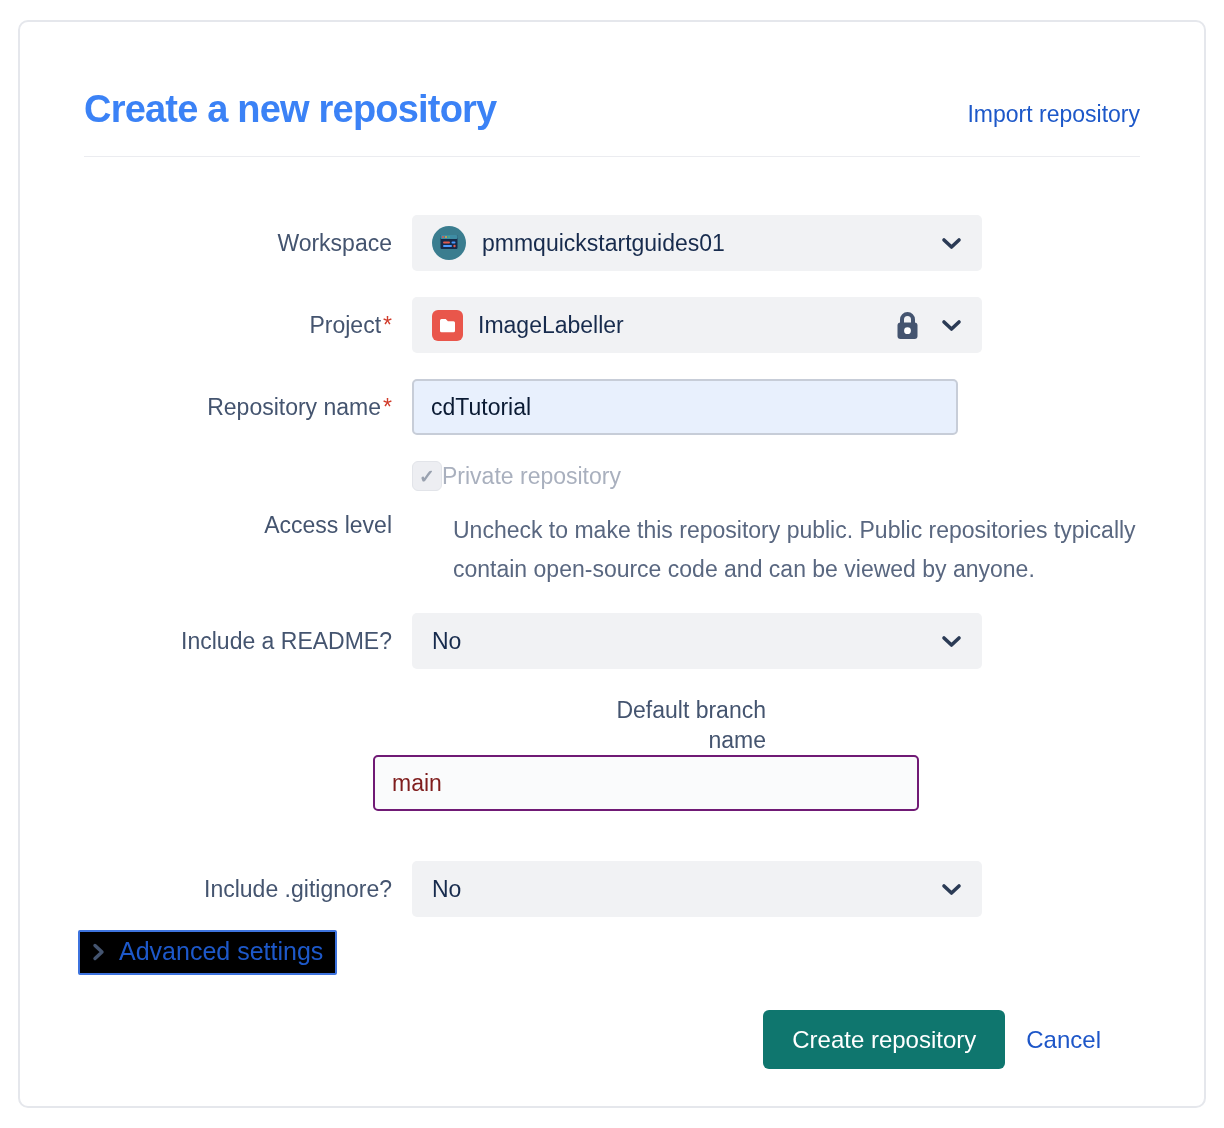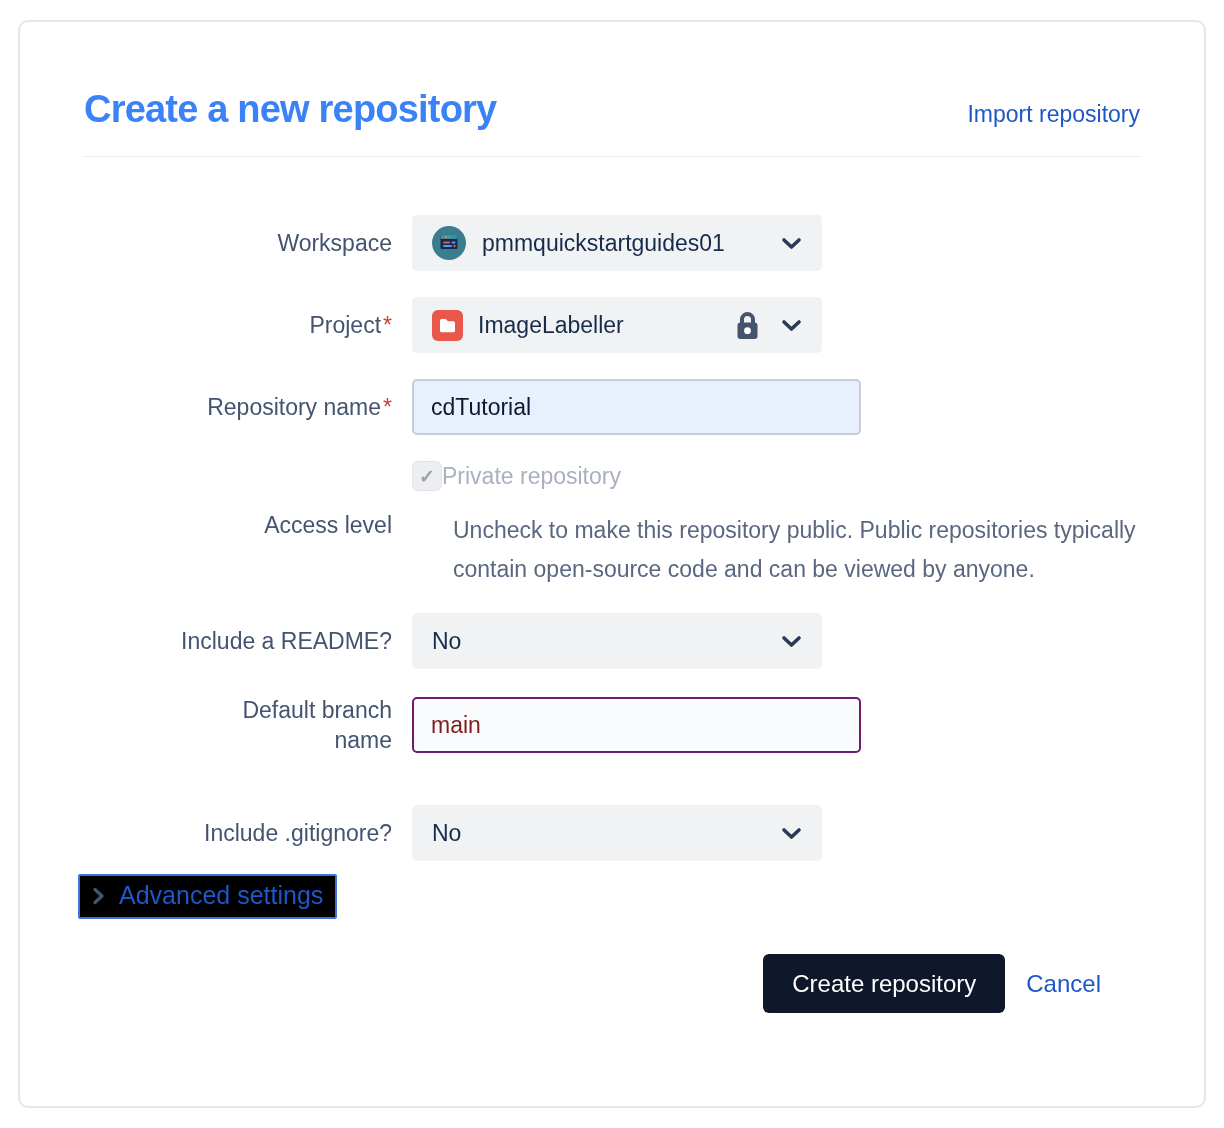--- a/index.html
+++ b/index.html
@@ -35,33 +35,33 @@
   .row.top-align { align-items:center; }
   .row-label {
     width:308px; flex-shrink:0; text-align:right;
     font-size:23px; color:#44546F; line-height:30px;
   }
   .row-label .req { color:#D13C2B; margin-left:2px; }
   .row-label.narrow { padding-left:130px; }
   .control-col { margin-left:20px; width:498px; }
 
   .select {
-    width:410px; height:56px; background:#F1F2F4; border-radius:5px;
+    width:570px; height:56px; background:#F1F2F4; border-radius:5px;
     display:flex; align-items:center; padding:0 20px;
     font-size:23px; color:#172B4D; cursor:pointer;
   }
   .select .sel-text { margin-left:0; }
   .select .chev { margin-left:auto; display:flex; align-items:center; }
   .avatar-ws { width:34px; height:34px; margin-right:16px; flex-shrink:0; }
   .avatar-proj { width:31px; height:31px; margin-right:15px; flex-shrink:0; }
   .lock { margin-left:auto; margin-right:20px; display:flex; align-items:center; }
   .lock + .chev { margin-left:0; }
 
   .text-input {
-    width:449px; height:56px; border-radius:5px;
+    width:546px; height:56px; border-radius:5px;
     font-size:23px; color:#0A1A33; padding:0 17px;
     font-family:"Liberation Sans", sans-serif;
     outline:none;
   }
   .repo-input { background:#E8F0FD; border:2px solid #C7CDD8; }
   .branch-input { background:#FAFBFC; border:2px solid #701a75; color:#7f1d1d; }
 
   
   .checkbox-line { display:flex; align-items:center; }
   .checkbox {
@@ -69,39 +69,39 @@
     border-radius:6px; color:#99A1AF; font-size:19px; font-weight:700;
     display:flex; align-items:center; justify-content:center;
   }
   .private-label { font-size:23px; color:#A9B0BE; }
   .help-text {
     margin-top:20px; margin-left:41px; width:684px;
     font-size:23px; color:#596780; line-height:39px;
   }
   .access-row { margin-bottom:24px; }
 
-  .branch-row { margin-bottom:50px; }
+  .branch-row { margin-bottom:50px;flex-direction:column; }
 
   
   .advanced-wrap { margin-top:13px; margin-left:-6px; }
   .advanced {
     display:inline-flex; align-items:center;
     border:2px solid #3D73DE; border-radius:2px;
     padding:5px 12px 7px 12px; cursor:pointer; background:#000000;
   }
   .advanced .arrow { display:flex; align-items:center; margin-right:14px; }
   .advanced .adv-label { font-size:25px; color:#1D58C9; }
 
   
   .footer {
     margin-top:35px; display:flex; justify-content:flex-end; align-items:center;
     padding-right:39px;
   }
   .create-btn {
-    background:#0f172a; color:#ffffff; border:none; border-radius:6px;
+    background:#0f766e; color:#ffffff; border:none; border-radius:6px;
     height:59px; padding:16px 29px; font-size:24px; cursor:pointer;
     font-family:"Liberation Sans", sans-serif;
   }
   .cancel-link {
     margin-left:21px; font-size:24px; color:#1D56C8;
     text-decoration:none; cursor:pointer;
   }
 </style>
 </head>
 <body>

